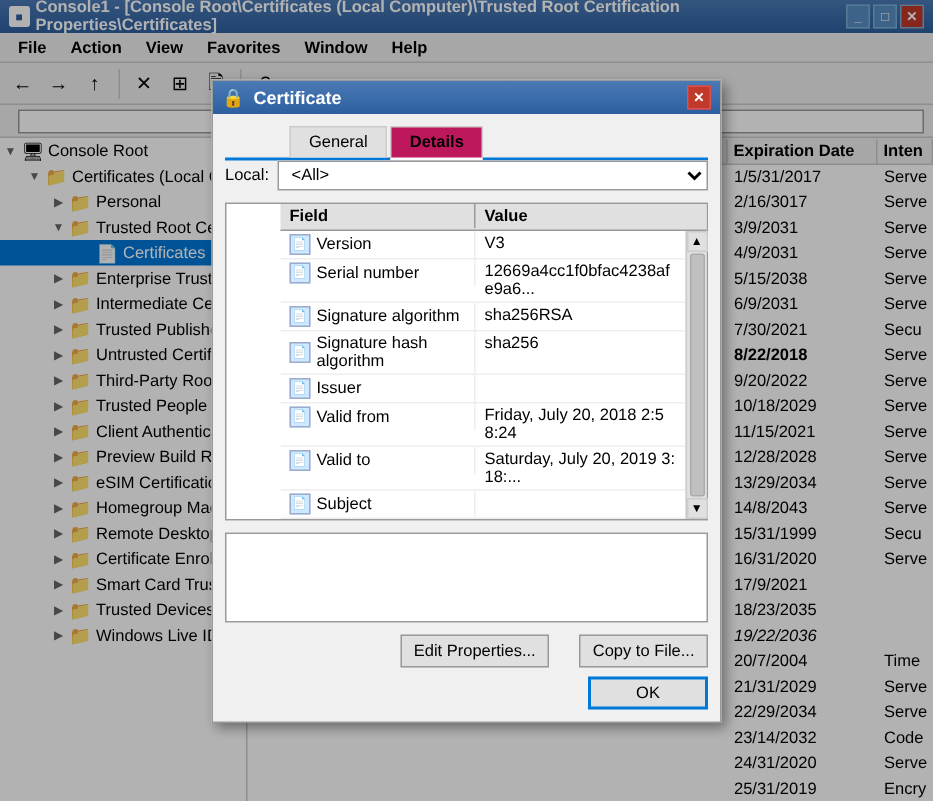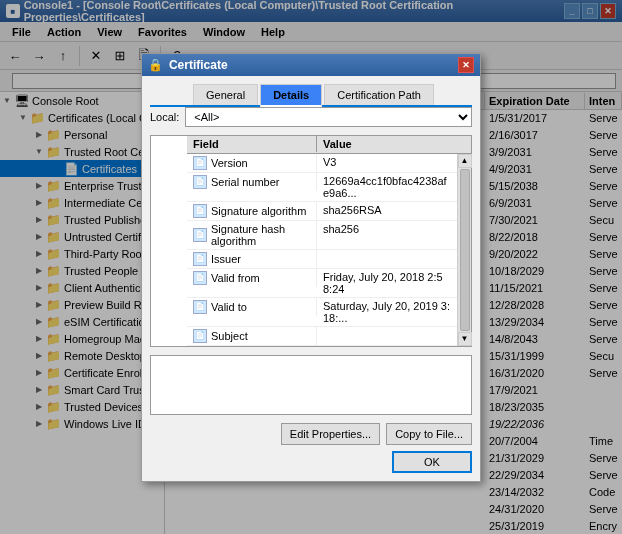--- a/index.html
+++ b/index.html
@@ -244,21 +244,21 @@
     .modal-tab {
       padding: 4px 12px;
       background: #e0e0e0;
       border: 1px solid #ccc;
       border-bottom: none;
       cursor: pointer;
       font-size: 11px;
       margin-right: 2px;
     }
     .modal-tab.active {
-      background: #3b82f6;
+      background: #be185d;
       border-bottom: 2px solid white;
       margin-bottom: -2px;
       font-weight: bold;
     }
     
     .show-row {
       display: flex;
       align-items: center;
       margin-bottom: 8px;
       font-size: 11px;
@@ -348,21 +348,21 @@
       background: white;
       height: 60px;
       margin-bottom: 8px;
       padding: 4px;
       font-size: 11px;
       overflow: auto;
     }
     .modal-btn-row {
       display: flex;
       justify-content: flex-end;
-      gap: 6px;
+      gap: 20px;
       margin-top: 4px;
     }
     .modal-btn {
       min-width: 80px;
       height: 22px;
       background: #e0e0e0;
       border: 1px solid #999;
       font-size: 11px;
       cursor: pointer;
       padding: 0 8px;
@@ -621,21 +621,21 @@
     </div>
           <div class="list-row">
       <div class="list-cell" style="width:150px;"></div>
       <div class="list-cell" style="width:170px;"></div>
       <div class="list-cell" style="width:100px;">7/30/2021</div>
       <div class="list-cell" style="flex:1;">Secu</div>
     </div>
           <div class="list-row">
       <div class="list-cell" style="width:150px;"></div>
       <div class="list-cell" style="width:170px;"></div>
-      <div class="list-cell" style="width:100px;">8/22/2018</div>
+      <div class="list-cell" style="width:100px;font-weight:bold;">8/22/2018</div>
       <div class="list-cell" style="flex:1;">Serve</div>
     </div>
           <div class="list-row">
       <div class="list-cell" style="width:150px;"></div>
       <div class="list-cell" style="width:170px;"></div>
       <div class="list-cell" style="width:100px;">9/20/2022</div>
       <div class="list-cell" style="flex:1;">Serve</div>
     </div>
           <div class="list-row">
       <div class="list-cell" style="width:150px;"></div>
@@ -745,21 +745,20 @@
       <span class="modal-title-icon">🔒</span>
       <span>Certificate</span>
       <div class="modal-close-btn">✕</div>
     </div>
 
     <div class="modal-body">
 
       <div class="modal-tabs">
         <div class="modal-tab">General</div>
         <div class="modal-tab active">Details</div>
-        <div class="modal-tab">Certification Path</div>
       </div>
 
       <div class="show-row">
         <span class="show-label">Local:</span>
         <select class="show-select">
           <option>&lt;All&gt;</option>
         </select>
       </div>
 
       <div class="detail-table-wrap">

